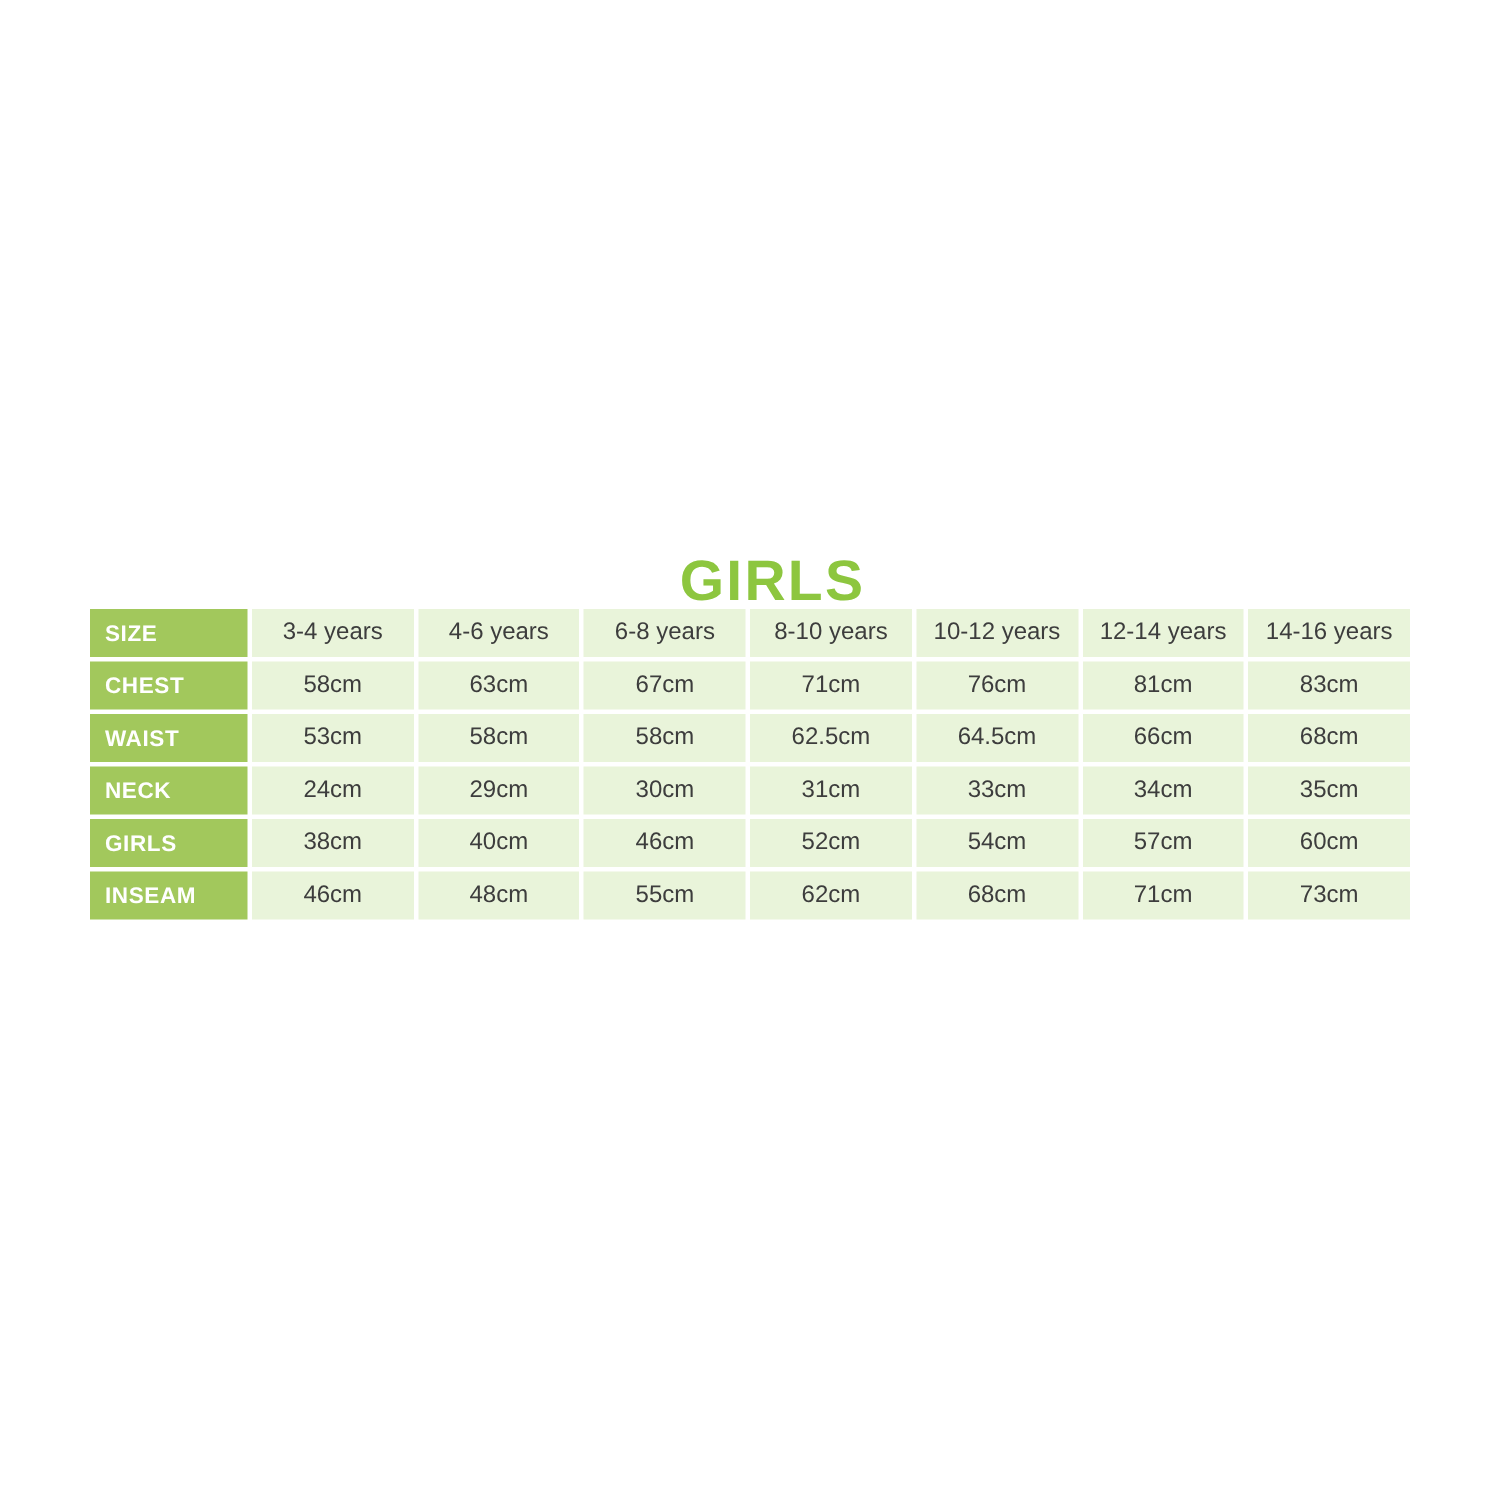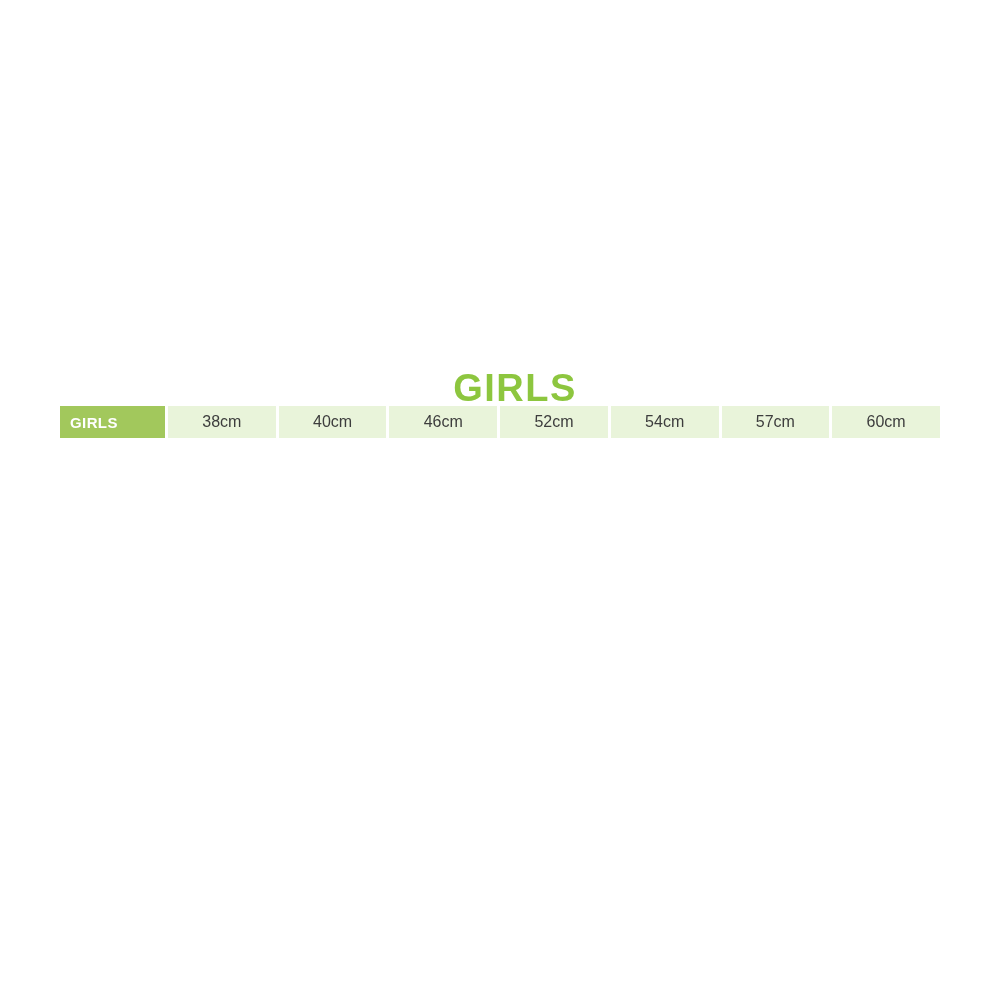--- a/index.html
+++ b/index.html
@@ -70,24 +70,74 @@
   }
 </style>
 </head>
 <body>
 
 <div class="page">
   <h1 class="title">GIRLS</h1>
   <table class="size-table">
     <tbody id="table-body">
         <tr>
+          <th>SIZE</th>
+          <td>3-4 years</td>
+          <td>4-6 years</td>
+          <td>6-8 years</td>
+          <td>8-10 years</td>
+          <td>10-12 years</td>
+          <td>12-14 years</td>
+          <td>14-16 years</td>
+        </tr>
+        <tr>
+          <th>CHEST</th>
+          <td>58cm</td>
+          <td>63cm</td>
+          <td>67cm</td>
+          <td>71cm</td>
+          <td>76cm</td>
+          <td>81cm</td>
+          <td>83cm</td>
+        </tr>
+        <tr>
+          <th>WAIST</th>
+          <td>53cm</td>
+          <td>58cm</td>
+          <td>58cm</td>
+          <td>62.5cm</td>
+          <td>64.5cm</td>
+          <td>66cm</td>
+          <td>68cm</td>
+        </tr>
+        <tr>
+          <th>NECK</th>
+          <td>24cm</td>
+          <td>29cm</td>
+          <td>30cm</td>
+          <td>31cm</td>
+          <td>33cm</td>
+          <td>34cm</td>
+          <td>35cm</td>
+        </tr>
+        <tr>
           <th>GIRLS</th>
           <td>38cm</td>
           <td>40cm</td>
           <td>46cm</td>
           <td>52cm</td>
           <td>54cm</td>
           <td>57cm</td>
           <td>60cm</td>
         </tr>
+        <tr>
+          <th>INSEAM</th>
+          <td>46cm</td>
+          <td>48cm</td>
+          <td>55cm</td>
+          <td>62cm</td>
+          <td>68cm</td>
+          <td>71cm</td>
+          <td>73cm</td>
+        </tr>
       </tbody>
   </table>
 </div>
 
 </body></html>

